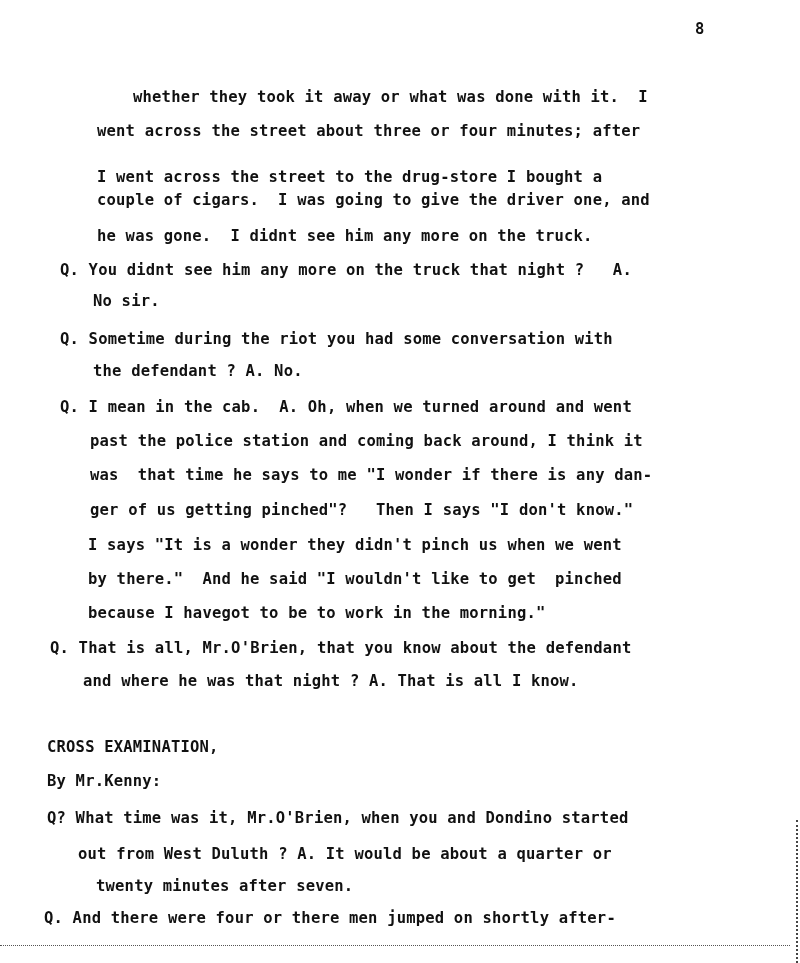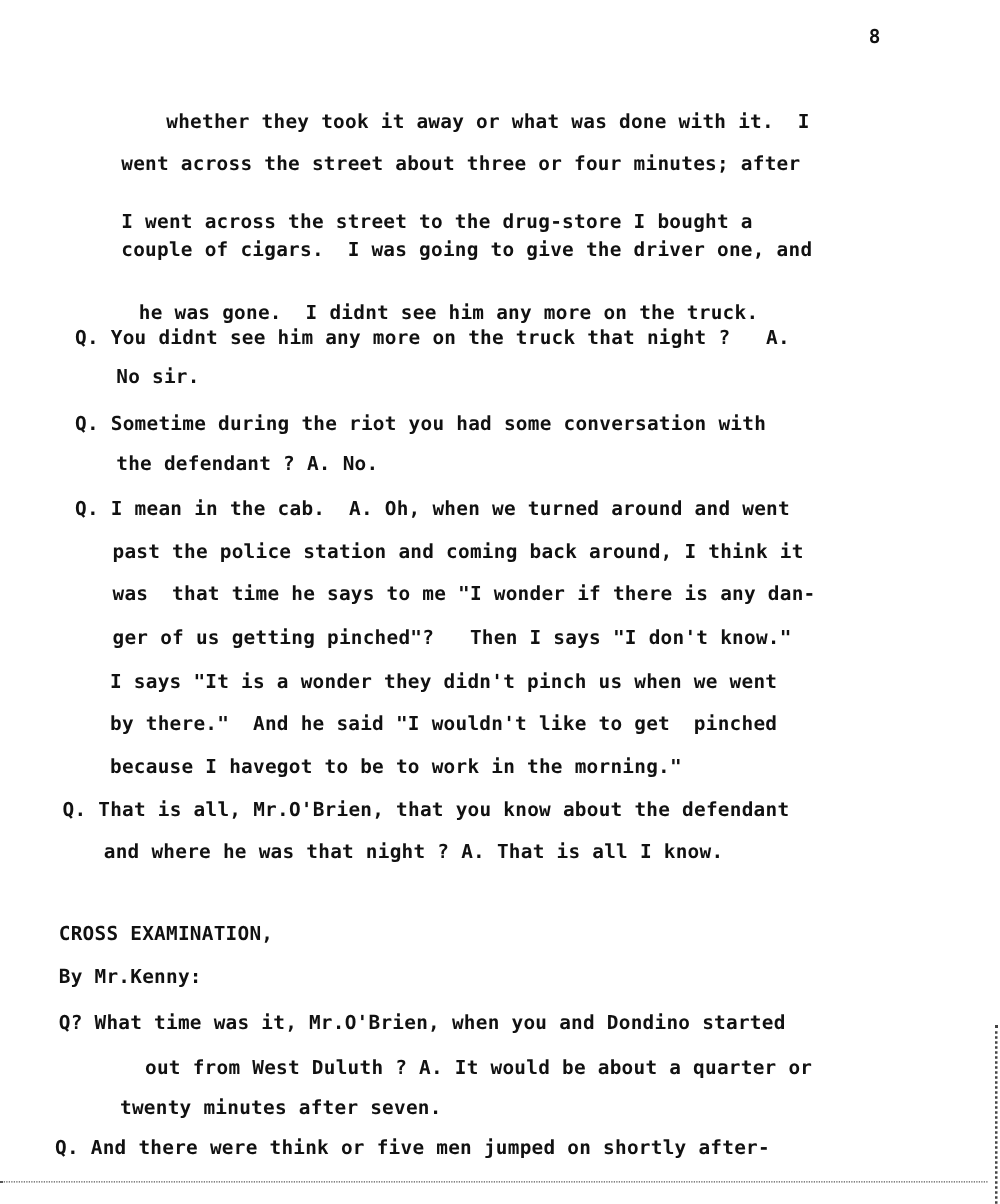--- a/index.html
+++ b/index.html
@@ -28,36 +28,36 @@
 </head>
 <body>
 
 <div class="page">
   <div class="line page-number">8</div>
   <div id="lines">
       <div class="line" style="left: 97px; top: 88px; margin-left: 36px;">whether they took it away or what was done with it.  I</div>
       <div class="line" style="left: 97px; top: 122px; text-align: center;">went across the street about three or four minutes; after</div>
       <div class="line" style="left: 97px; top: 156px; margin-top: 12px;">I went across the street to the drug-store I bought a</div>
       <div class="line" style="left: 97px; top: 191px;">couple of cigars.  I was going to give the driver one, and</div>
-      <div class="line" style="left: 111px; top: 227px; margin-top: 14px;">he was gone.  I didnt see him any more on the truck.</div>
+      <div class="line" style="left: 97px; top: 227px;">he was gone.  I didnt see him any more on the truck.</div>
       <div class="line" style="left: 60px; top: 261px; text-align: center;">Q. You didnt see him any more on the truck that night ?   A.</div>
       <div class="line" style="left: 93px; top: 292px;">No sir.</div>
       <div class="line" style="left: 60px; top: 330px; text-align: center;">Q. Sometime during the riot you had some conversation with</div>
       <div class="line" style="left: 93px; top: 362px;">the defendant ? A. No.</div>
       <div class="line" style="left: 60px; top: 398px;">Q. I mean in the cab.  A. Oh, when we turned around and went</div>
       <div class="line" style="left: 90px; top: 432px;">past the police station and coming back around, I think it</div>
       <div class="line" style="left: 90px; top: 466px;">was  that time he says to me "I wonder if there is any dan-</div>
       <div class="line" style="left: 90px; top: 501px;">ger of us getting pinched"?   Then I says "I don't know."</div>
       <div class="line" style="left: 88px; top: 536px;">I says "It is a wonder they didn't pinch us when we went</div>
       <div class="line" style="left: 88px; top: 570px;">by there."  And he said "I wouldn't like to get  pinched</div>
       <div class="line" style="left: 88px; top: 604px;">because I havegot to be to work in the morning."</div>
       <div class="line" style="left: 50px; top: 639px;">Q. That is all, Mr.O'Brien, that you know about the defendant</div>
       <div class="line" style="left: 83px; top: 672px;">and where he was that night ? A. That is all I know.</div>
       <div class="line" style="left: 47px; top: 738px;">CROSS EXAMINATION,</div>
       <div class="line" style="left: 47px; top: 772px;">By Mr.Kenny:</div>
       <div class="line" style="left: 47px; top: 809px;">Q? What time was it, Mr.O'Brien, when you and Dondino started</div>
-      <div class="line" style="left: 78px; top: 845px; margin-left: 38px;">out from West Duluth ? A. It would be about a quarter or</div>
+      <div class="line" style="left: 78px; top: 845px;">out from West Duluth ? A. It would be about a quarter or</div>
       <div class="line" style="left: 78px; top: 877px; margin-left: 18px;">twenty minutes after seven.</div>
-      <div class="line" style="left: 44px; top: 909px;">Q. And there were think or five men jumped on shortly after-</div>
+      <div class="line" style="left: 44px; top: 909px;">Q. And there were four or there men jumped on shortly after-</div>
     </div>
   <div class="scan-bottom"></div>
   <div class="scan-right"></div>
 </div>
 
 </body></html>

